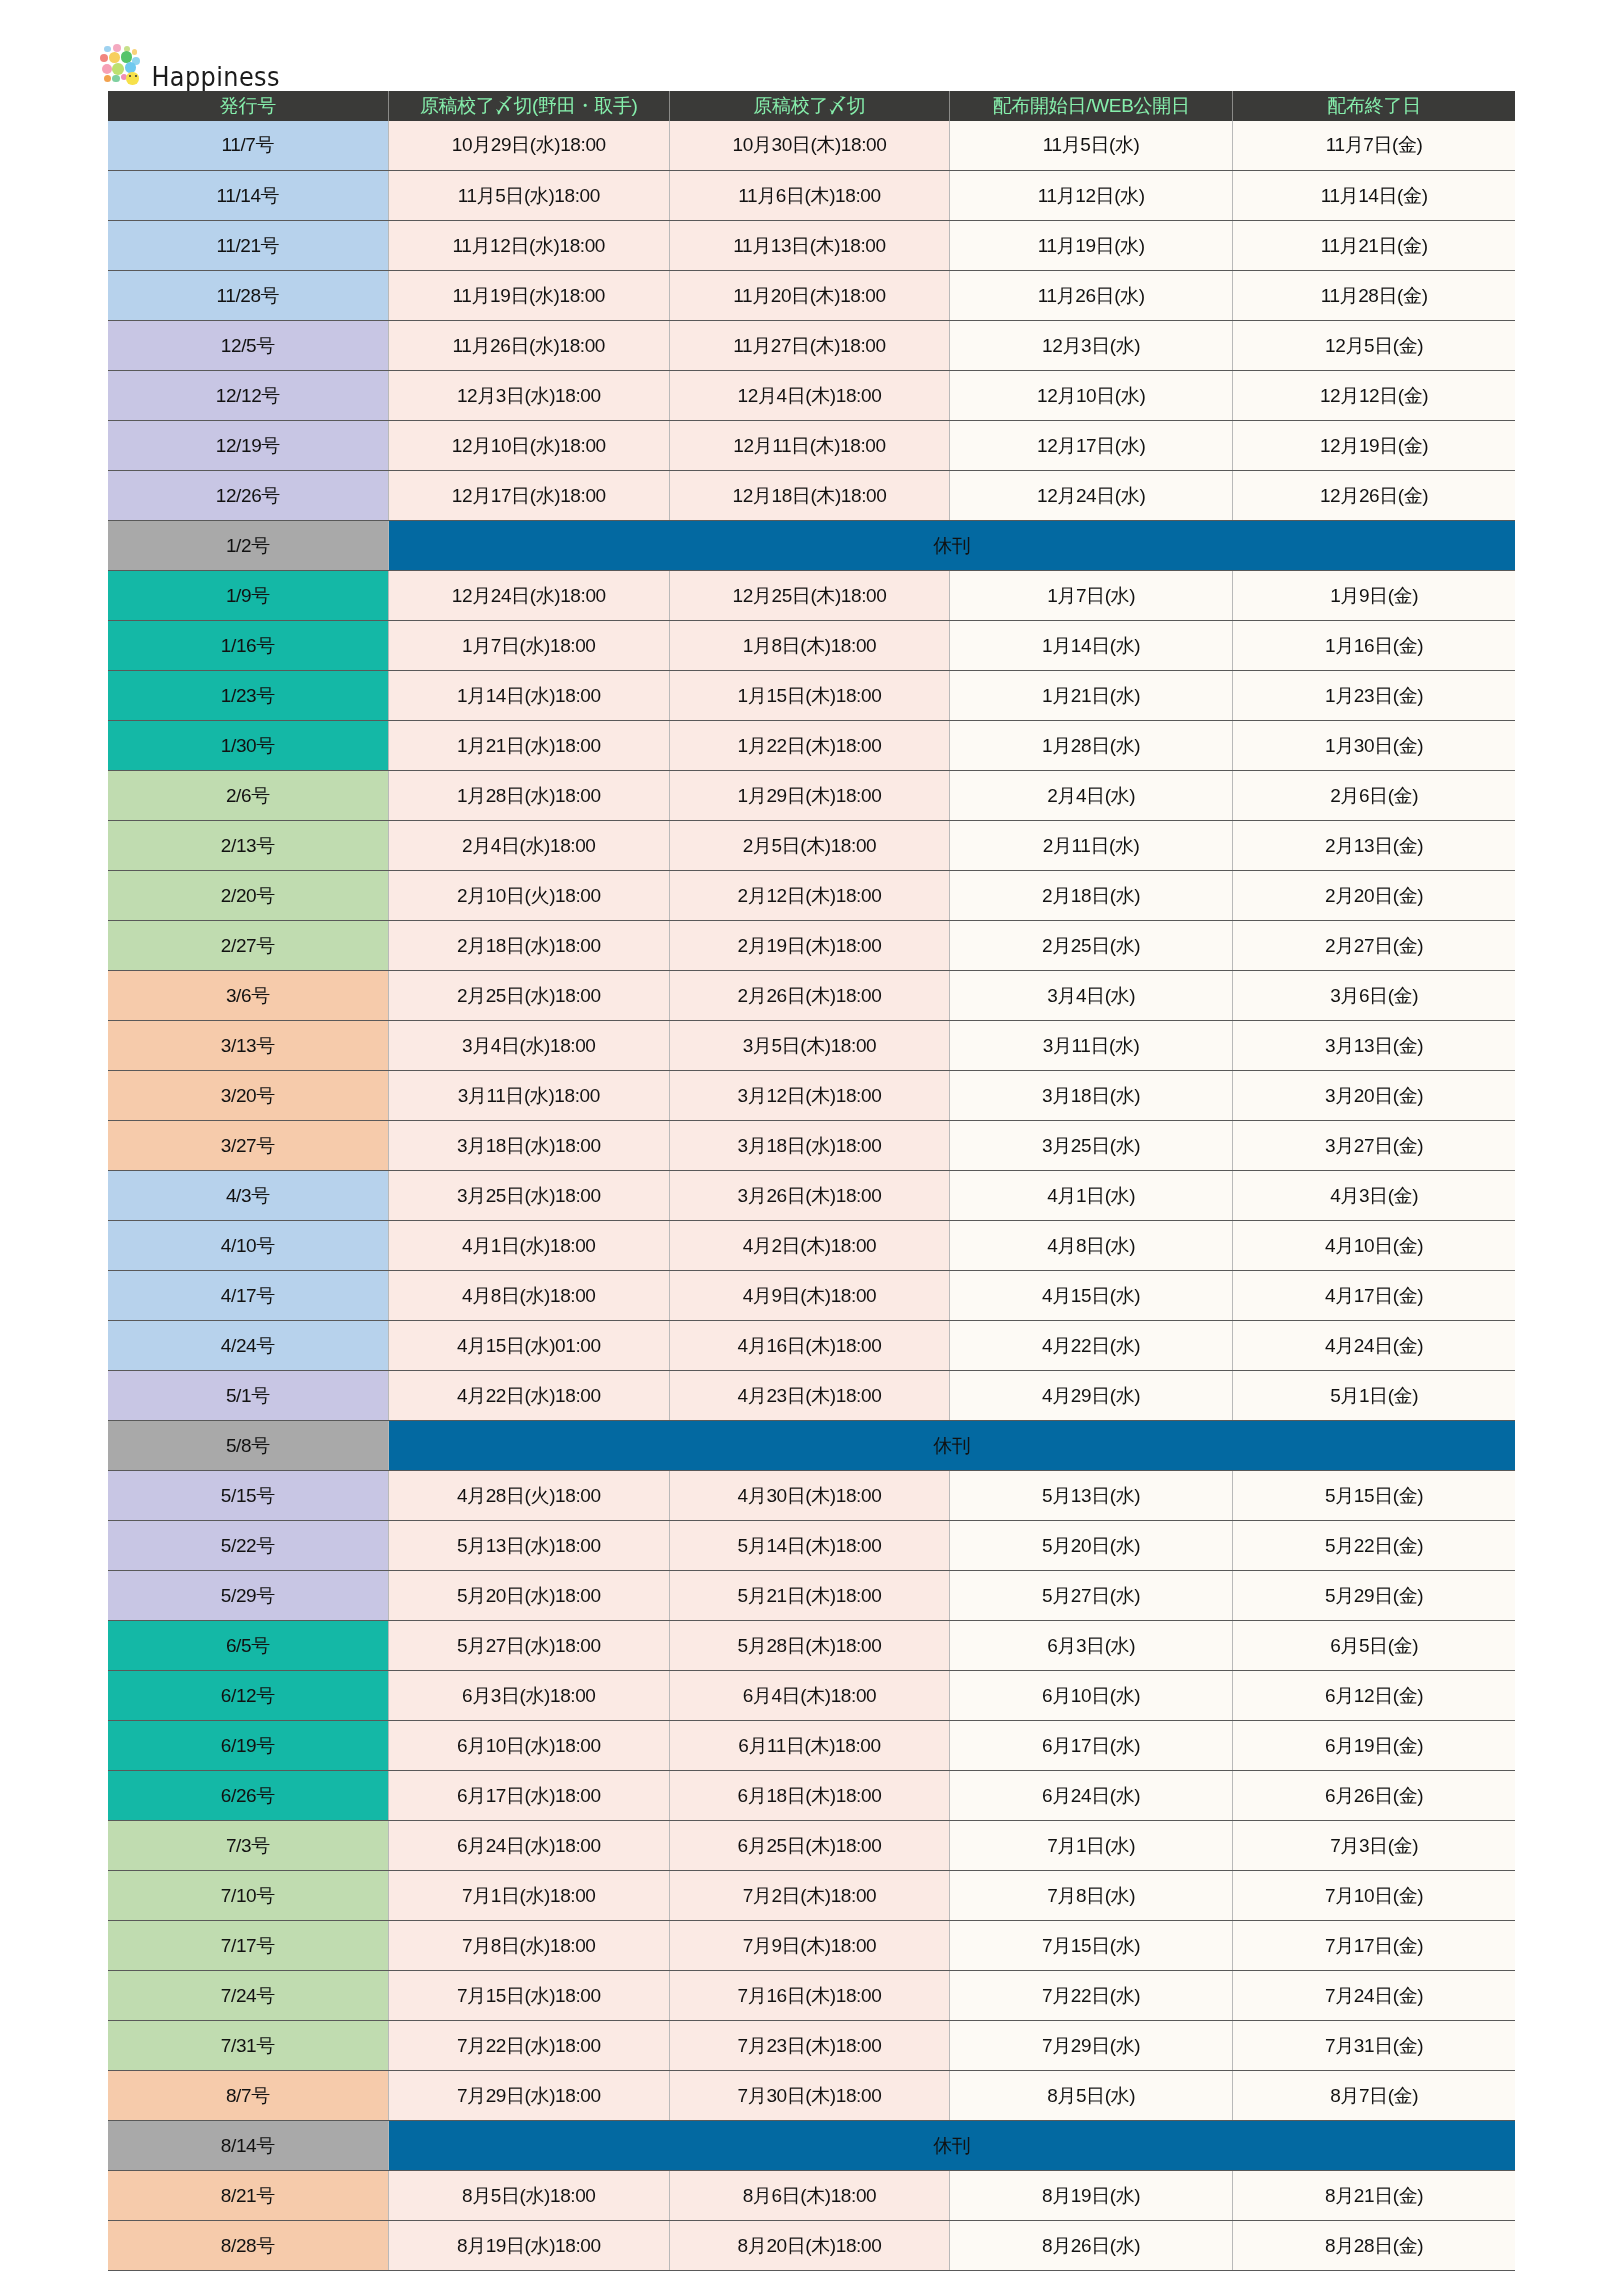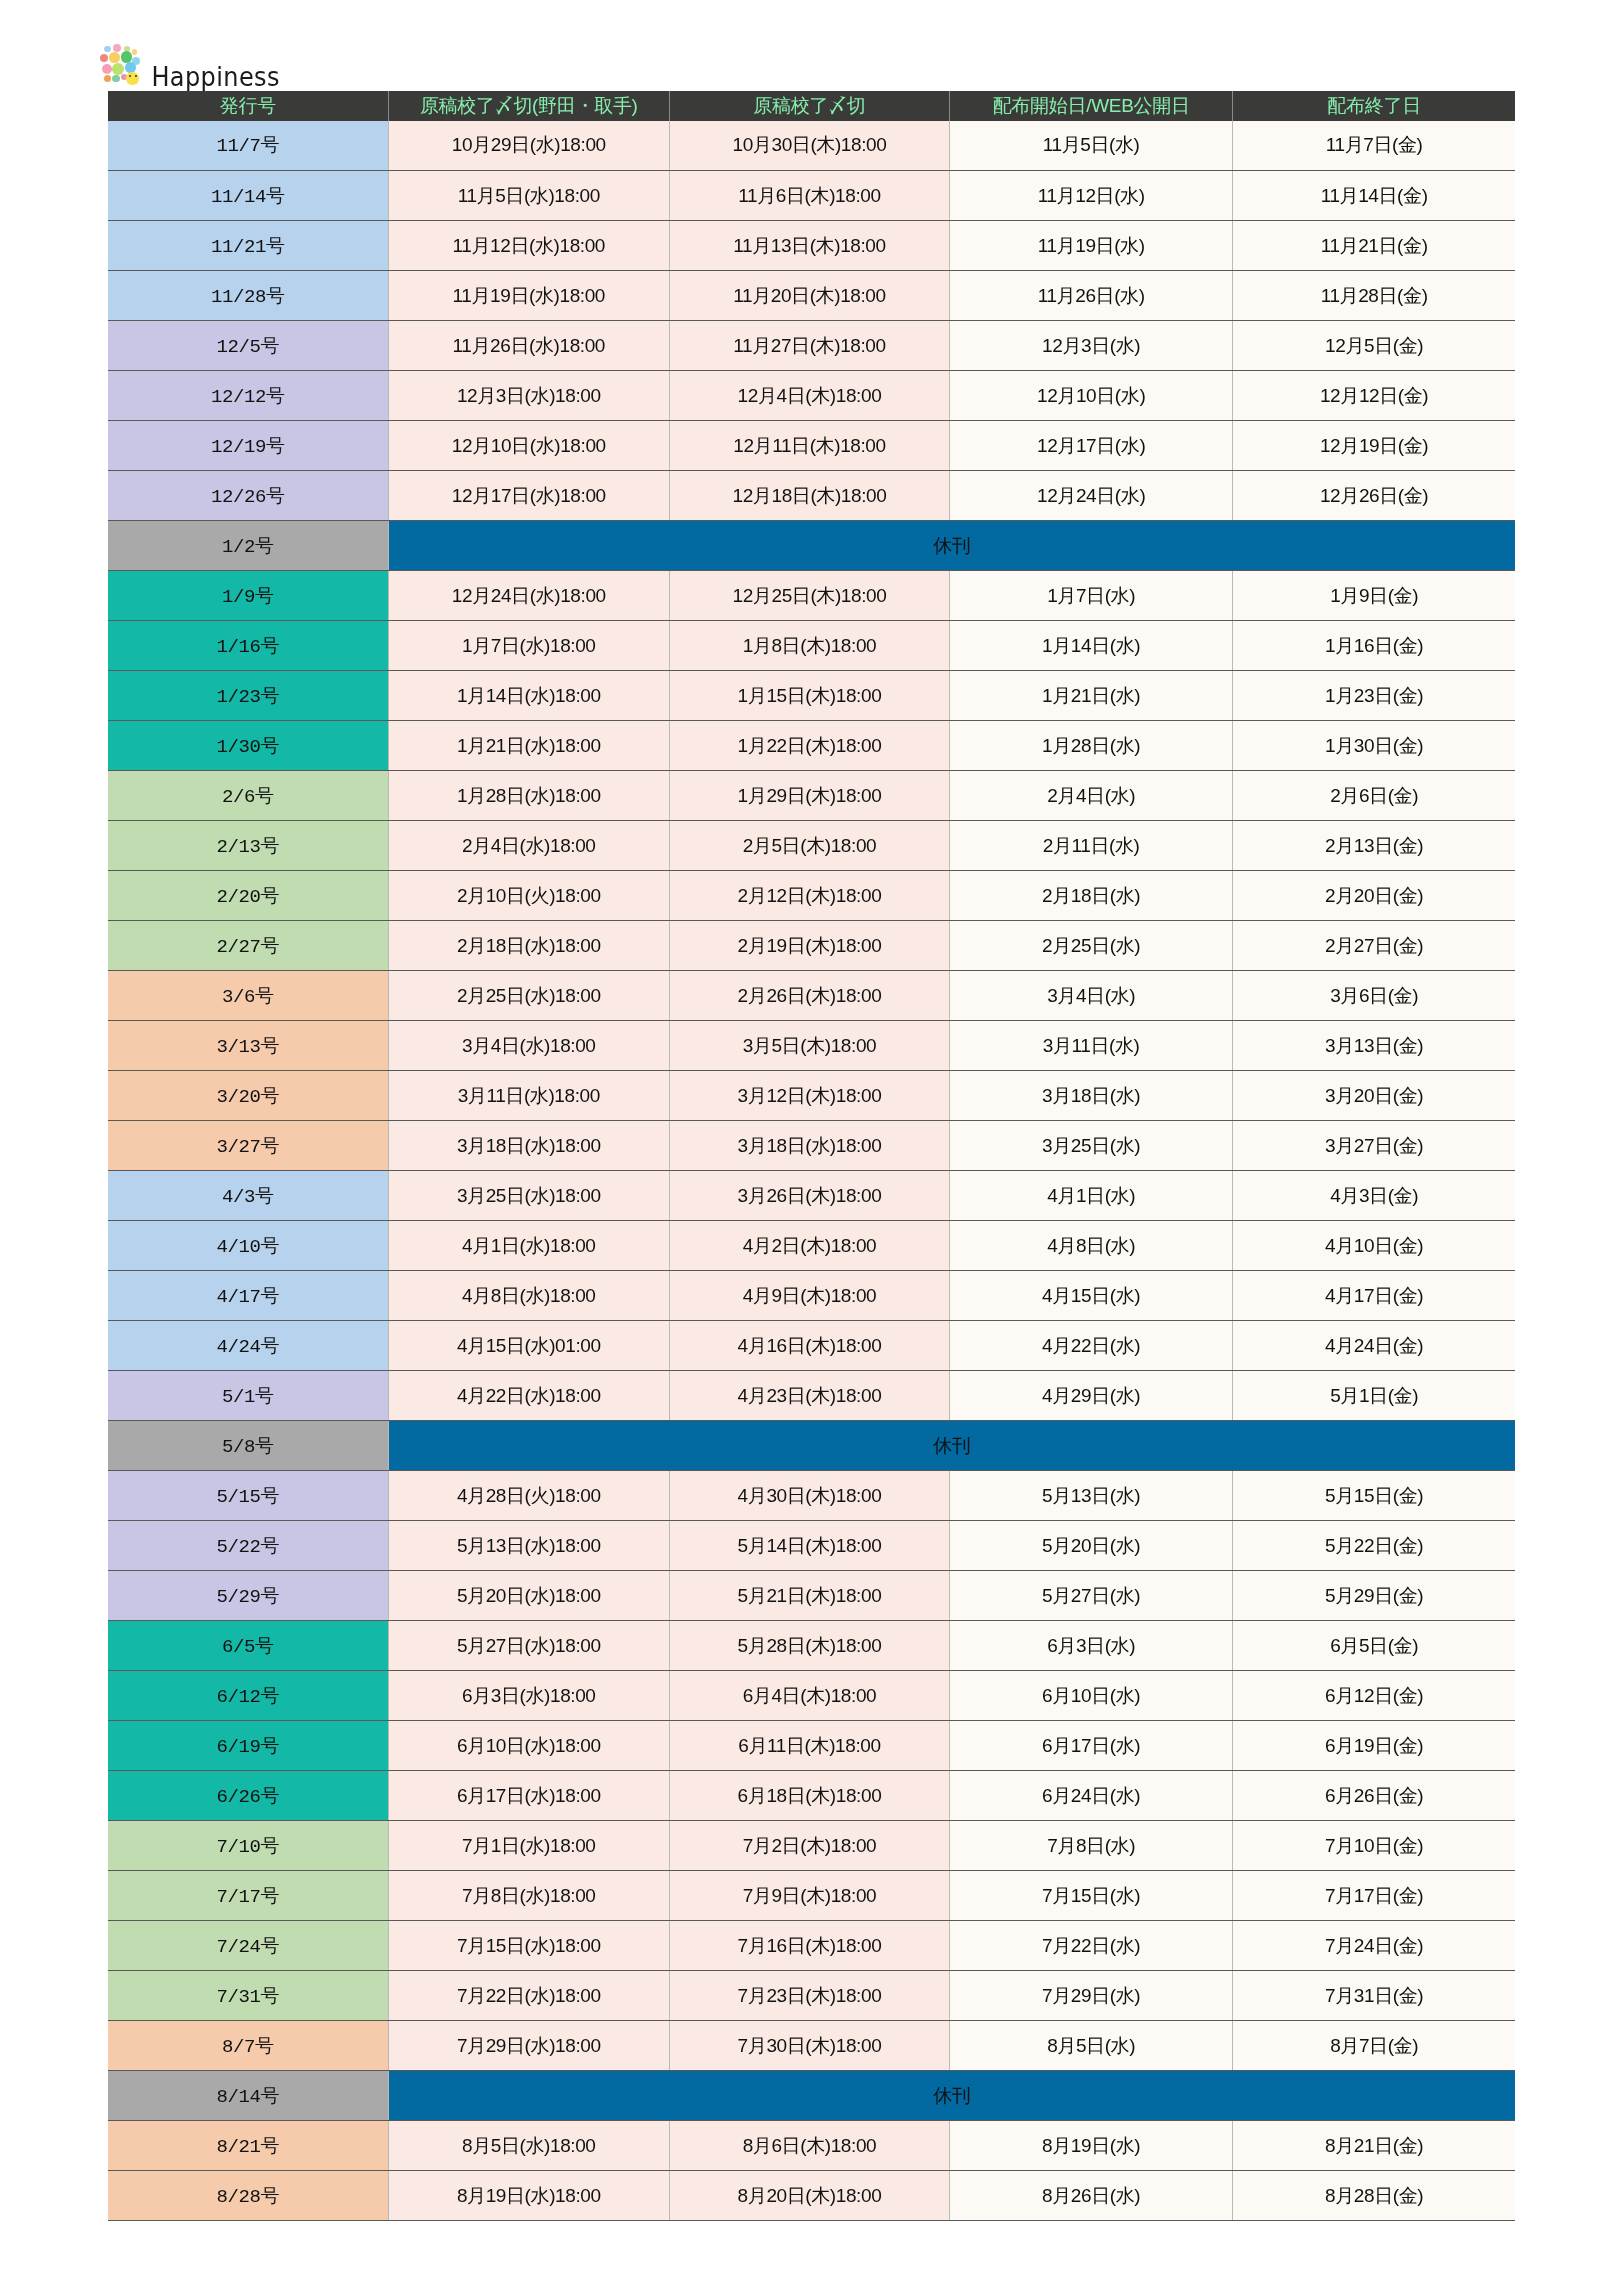--- a/index.html
+++ b/index.html
@@ -90,21 +90,20 @@
     border-right: 0.9px solid #b9b9b9;
     padding: 1.8px 2.7px;
     letter-spacing: -0.4px;
     white-space: nowrap;
   }
   table.sched td:last-child { border-right: none; }
   table.sched tr:first-child td { border-top: none; }
 
   td.issue {
     border-right: 0.9px solid #9a9a9a;
-    font-family: Liberation Mono, monospace;
   }
   td.dl { background: #fbeae4; }
   td.dist { background: #fdfaf5; }
   td.rest {
     background: #0369a1;
     color: #1a1a1a;
     font-size: 19px;
   }
   td.alert { color: #c0502d; }
 
@@ -389,20 +388,27 @@
             <td class="dist">6月19日(金)</td>
           </tr>
           <tr>
             <td class="issue bg-yellow">6/26号</td>
             <td class="dl">6月17日(水)18:00</td>
             <td class="dl">6月18日(木)18:00</td>
             <td class="dist">6月24日(水)</td>
             <td class="dist">6月26日(金)</td>
           </tr>
           <tr>
+            <td class="issue bg-green">7/3号</td>
+            <td class="dl">6月24日(水)18:00</td>
+            <td class="dl">6月25日(木)18:00</td>
+            <td class="dist">7月1日(水)</td>
+            <td class="dist">7月3日(金)</td>
+          </tr>
+          <tr>
             <td class="issue bg-green">7/10号</td>
             <td class="dl">7月1日(水)18:00</td>
             <td class="dl">7月2日(木)18:00</td>
             <td class="dist">7月8日(水)</td>
             <td class="dist">7月10日(金)</td>
           </tr>
           <tr>
             <td class="issue bg-green">7/17号</td>
             <td class="dl">7月8日(水)18:00</td>
             <td class="dl">7月9日(木)18:00</td>

